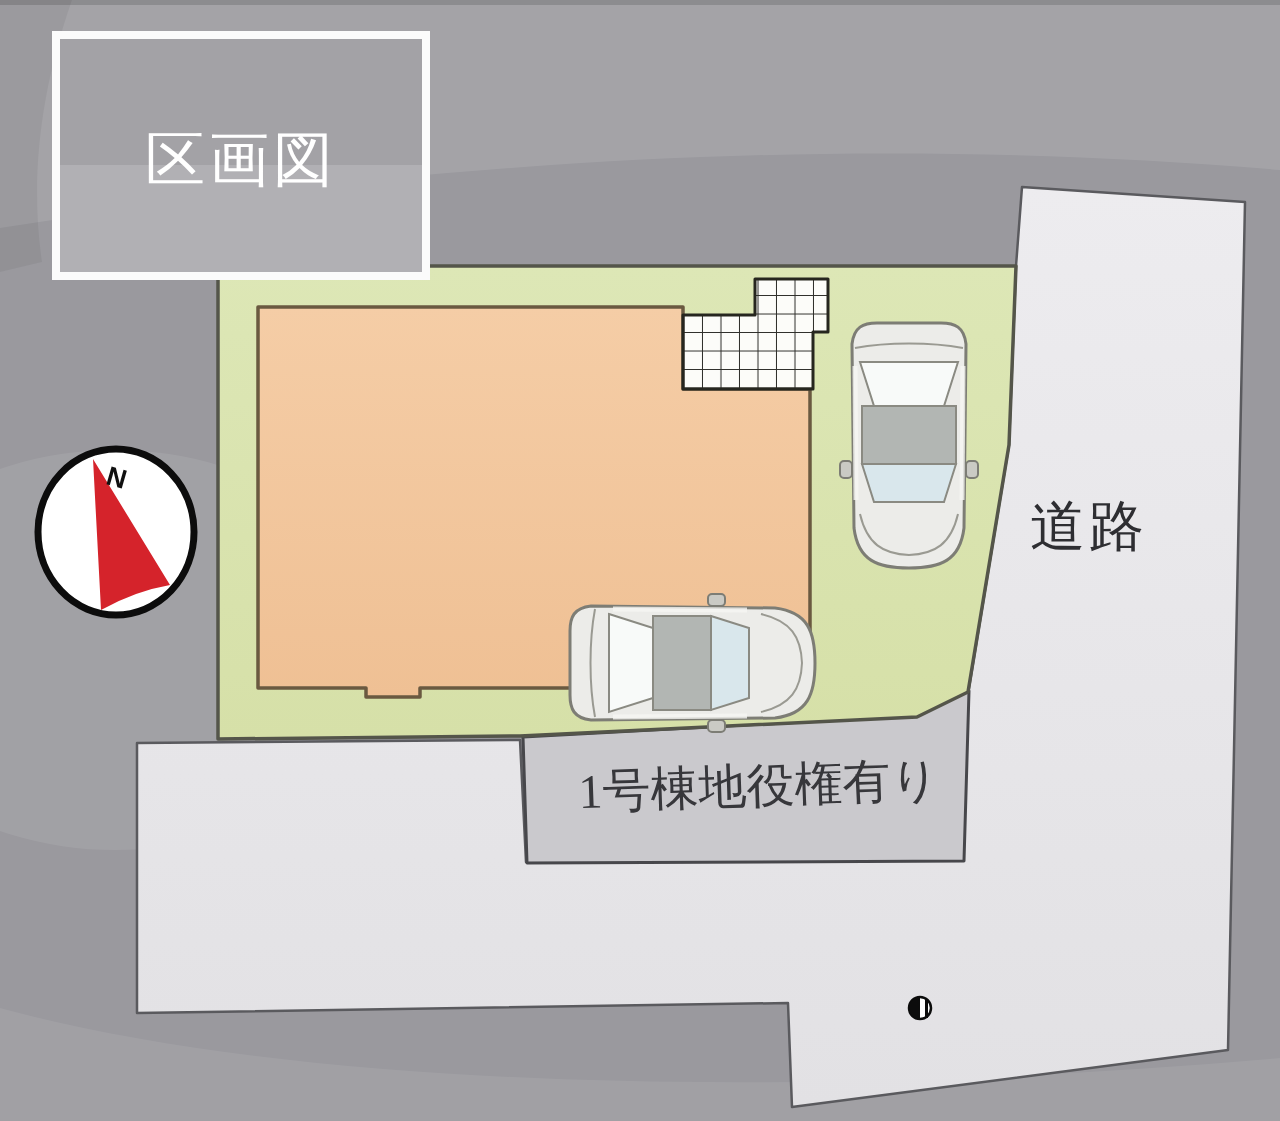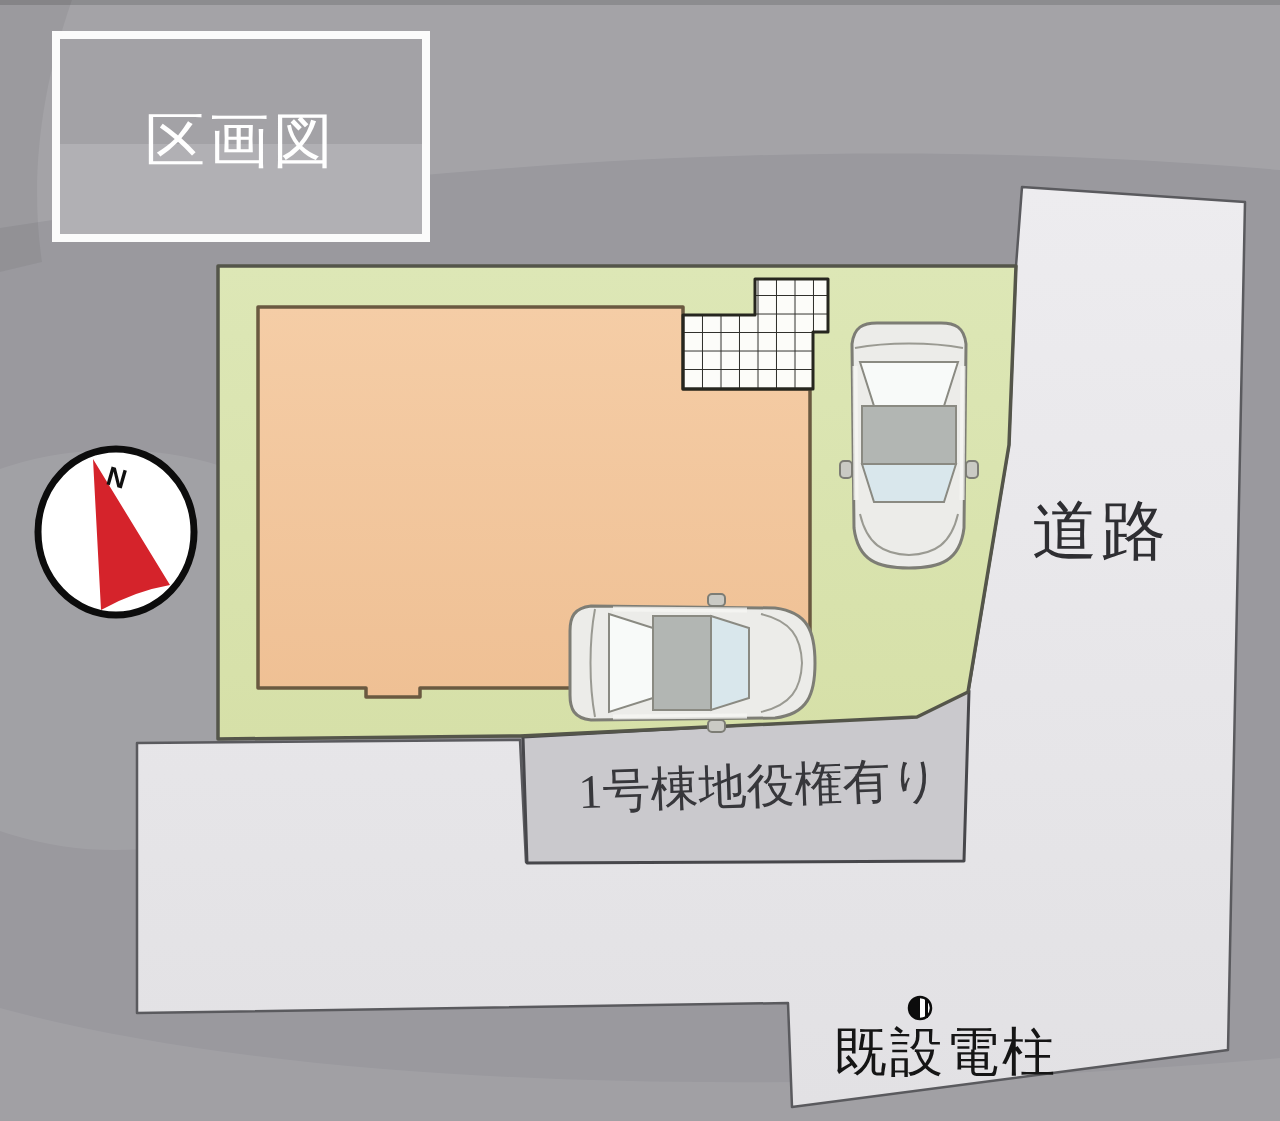--- a/index.html
+++ b/index.html
@@ -6,34 +6,34 @@
   #stage{
     position:relative;
     width:1280px;height:1121px;
     overflow:hidden;
     background:#9a999e;
     font-family:"Liberation Serif","DejaVu Serif",serif;
   }
   #plan-svg{position:absolute;left:0;top:0;}
   .lbl{position:absolute;line-height:1;white-space:nowrap;z-index:5;}
   #title-box{
-    position:absolute;left:52px;top:31px;width:378px;height:211px;
+    position:absolute;left:52px;top:31px;width:378px;height:249px;
     box-sizing:border-box;border:8px solid #fbfbfb;
     background:linear-gradient(180deg,#a3a2a6 0 54%,#b1b0b4 54% 100%);
     display:flex;align-items:center;justify-content:center;
     z-index:5;
   }
   #title-box .t{
     color:#ffffff;font-size:60px;letter-spacing:4px;padding-top:10px;
     font-family:"Liberation Serif","DejaVu Serif",serif;
   }
   .building-lbl{left:336px;top:414px;width:400px;text-align:center;
     font-size:72px;color:#4f3d27;}
-  .road-lbl{left:970px;top:499px;width:200px;text-align:right;
-    font-size:65px;color:#2e2e32;letter-spacing:4px;}
+  .road-lbl{left:1030px;top:499px;width:200px;text-align:left;
+    font-size:55px;color:#2e2e32;letter-spacing:4px;}
   .easement-lbl{left:554px;top:762px;width:410px;text-align:center;
     font-size:48px;color:#37373b;transform:rotate(-2deg);}
   .pole-lbl{left:791px;top:1026px;width:310px;text-align:center;
     font-size:53px;color:#151515;letter-spacing:3px;}
 </style>
 </head>
 <body>
 
 <div id="stage">
 
@@ -105,15 +105,14 @@
       <rect x="925" y="999" width="3" height="19" fill="#0c0c0c"></rect>
     </g>
   </svg>
 
   <div id="title-box">
     <div class="t">区画図</div>
   </div>
 
   <div class="lbl road-lbl">道路</div>
   <div class="lbl easement-lbl">1号棟地役権有り</div>
-  <div class="lbl pole-lbl">既設電柱</div>
 
 </div>
 
 </body></html>

